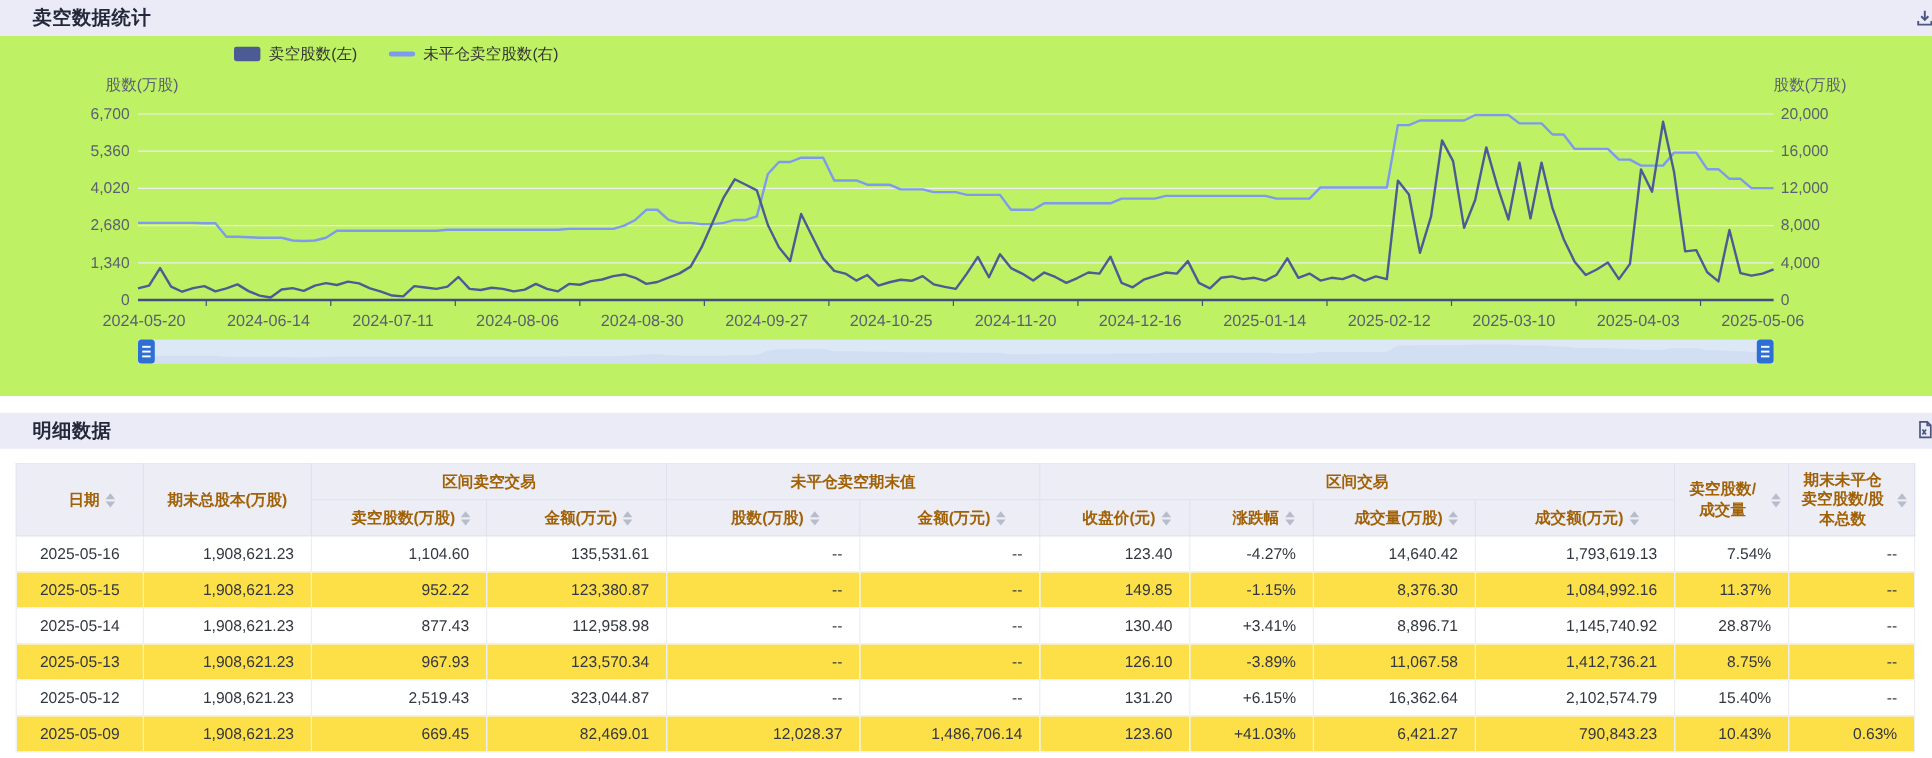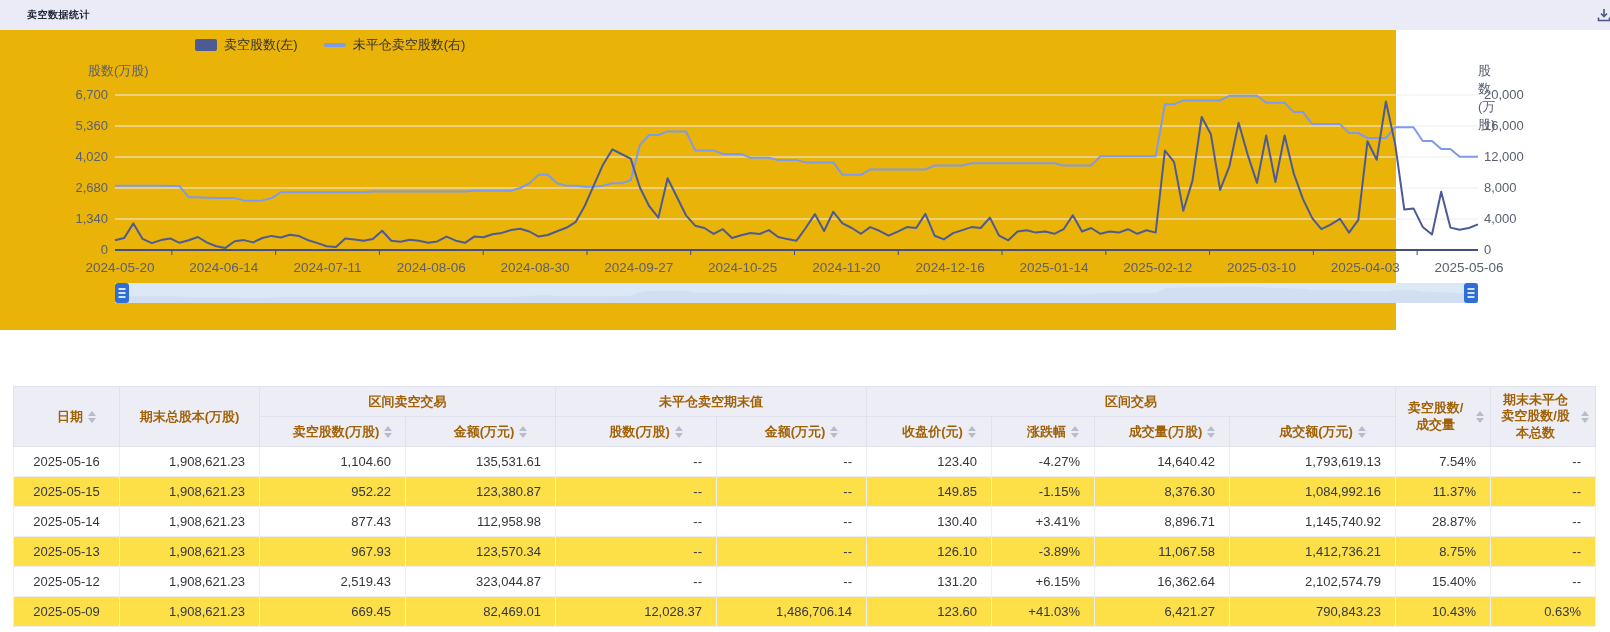--- a/index.html
+++ b/index.html
@@ -1,23 +1,23 @@
 <!DOCTYPE html>
 <html><head>
 <meta charset="utf-8">
 <style>
   html,body{margin:0;padding:0;background:#fff;}
   #app{position:relative;width:1610px;height:632px;overflow:hidden;background:#fff;
        font-family:"Liberation Sans","DejaVu Sans",sans-serif;color:#333;}
   .section-bar{height:30px;background:#eaebf7;display:flex;align-items:center;
                padding:0 27px;position:relative;box-sizing:border-box;}
-  .section-title{font-size:10px;font-weight:bold;color:#23283a;letter-spacing:.5px;}
+  .section-title{font-size:16px;font-weight:bold;color:#23283a;letter-spacing:.5px;}
   .bar-icon{position:absolute;right:-4px;top:7px;width:18px;height:18px;color:#4a5680;}
   .bar-icon svg{width:16px;height:16px;}
-  #chart-card{position:relative;width:1396px;height:300px;background:#eab308;}
+  #chart-card{position:relative;width:1610px;height:300px;background:#bef264;}
   #legend{position:absolute;top:6px;left:195px;display:flex;align-items:center;gap:26px;z-index:2;}
   .legend-item{display:flex;align-items:center;gap:7px;cursor:pointer;}
   .legend-item .txt{font-size:13px;color:#333;}
   .mark-rect{width:22px;height:12px;border-radius:2px;background:#4d5b94;}
   .mark-line{width:22px;height:4px;border-radius:2px;background:#7e9aee;}
   .axis-title{position:absolute;font-size:13px;color:#5a6070;top:32px;}
   #axis-title-left{left:88px;}
   #axis-title-right{left:1478px;}
   #chart-svg{position:absolute;left:0;top:0;}
   
@@ -123,20 +123,30 @@
         <line x1="118.5" y1="259" x2="125.5" y2="259" stroke="#fff" stroke-width="1.6"></line>
         <line x1="118.5" y1="263" x2="125.5" y2="263" stroke="#fff" stroke-width="1.6"></line>
         <line x1="118.5" y1="267" x2="125.5" y2="267" stroke="#fff" stroke-width="1.6"></line>
         <rect x="1464" y="253" width="14" height="20" rx="3" fill="#2e6fd5"></rect>
         <line x1="1467.5" y1="259" x2="1474.5" y2="259" stroke="#fff" stroke-width="1.6"></line>
         <line x1="1467.5" y1="263" x2="1474.5" y2="263" stroke="#fff" stroke-width="1.6"></line>
         <line x1="1467.5" y1="267" x2="1474.5" y2="267" stroke="#fff" stroke-width="1.6"></line>
       </svg>
   </div>
 
+  <div class="section-bar" style="margin-top:14px;">
+    <span class="section-title">明细数据</span>
+    <span class="bar-icon" style="top:6px;">
+      <svg viewBox="0 0 16 16" fill="none" stroke="currentColor" stroke-width="1.4">
+        <path d="M4 1.5h6l3 3v10H4z"></path>
+          <path d="M10 1.5v3h3"></path>
+        <path d="M6 8l3 4M9 8l-3 4"></path>
+      </svg>
+    </span>
+  </div>
 
   <table id="detail-table">
     <colgroup>
       <col style="width:106px">
         <col style="width:140px">
         <col style="width:146px">
         <col style="width:150px">
       <col style="width:161px">
         <col style="width:150px">
         <col style="width:125px">

